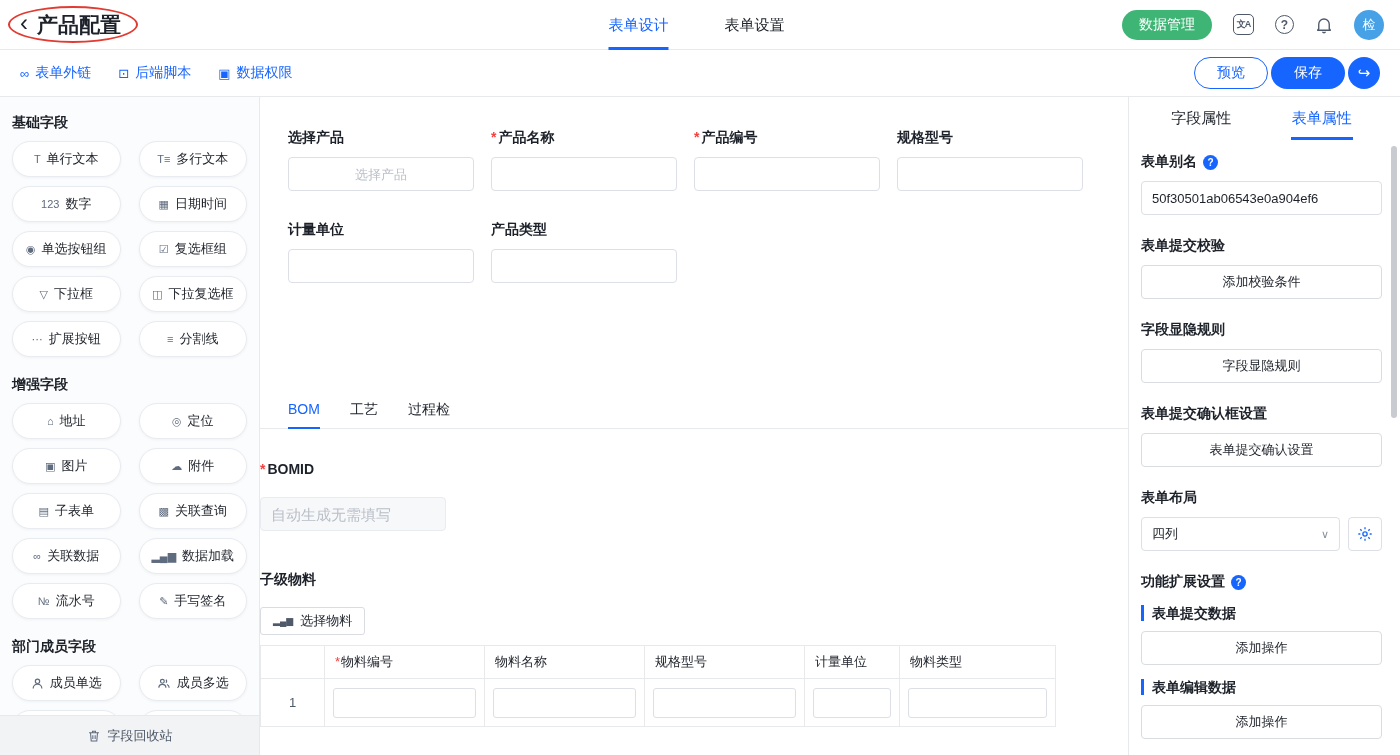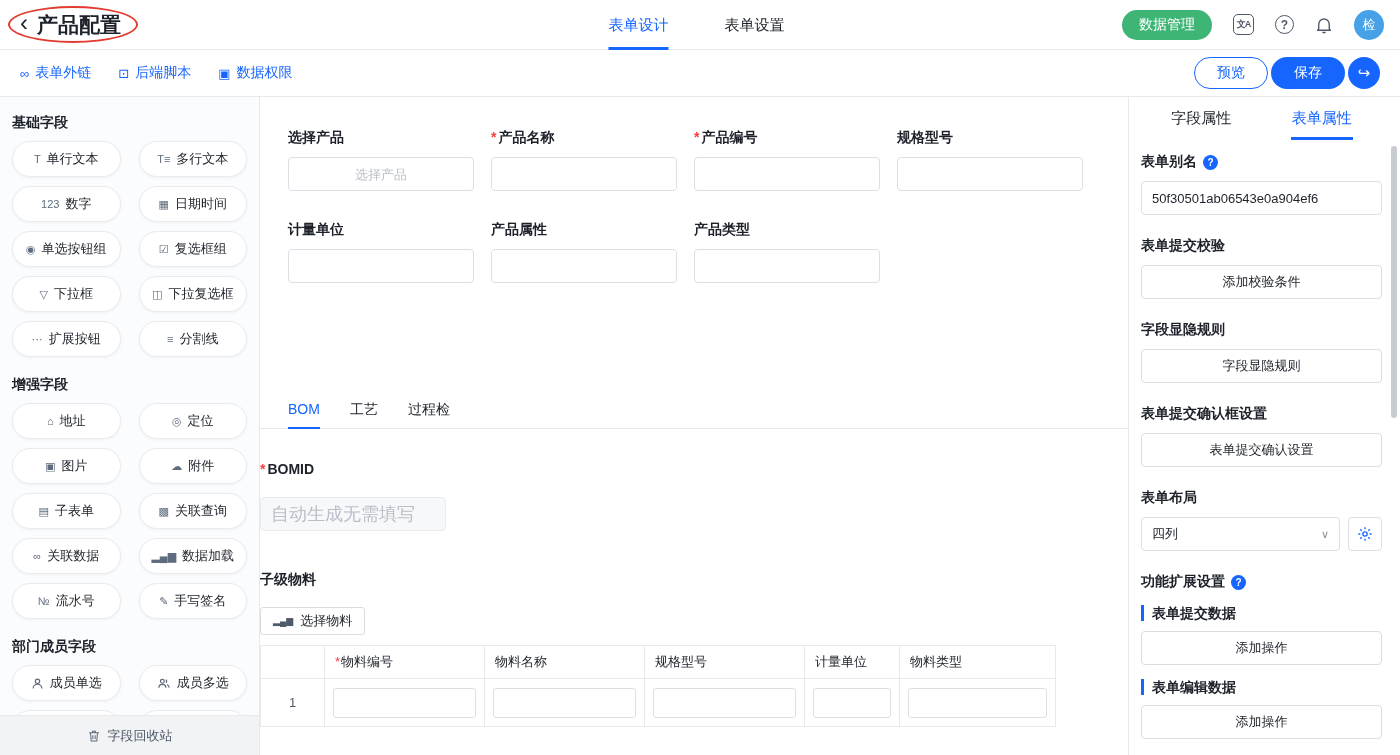--- a/index.html
+++ b/index.html
@@ -73,21 +73,21 @@
   .f-input { width:100%; height:34px; border:1px solid #dcdfe5; border-radius:4px; padding:0 10px;
              font-size:13px; font-family:inherit; color:#1d2129; background:#fff; }
   .f-input.centered::placeholder { text-align:center; }
   .sub-tabs { margin-top:118px; padding-left:28px; display:flex; gap:30px; border-bottom:1px solid #e8e9eb; }
   .sub-tab { padding-bottom:9px; font-size:14px; cursor:pointer; position:relative; }
   .sub-tab.active { color:#1765ff; }
   .sub-tab.active::after { content:""; position:absolute; left:0; right:0; bottom:-1px; height:2px; background:#1765ff; }
   .bom-block { }
   .bom-label { margin-top:32px; font-weight:bold; }
   .bom-input { margin-top:8px; width:186px; height:34px; background:#f7f8fa; border:1px solid #e8ebf0;
-               border-radius:4px; padding:0 10px; font-size:18px; font-family:inherit; }
+               border-radius:4px; padding:0 10px; font-size:15px; font-family:inherit; }
   .child-label { margin-top:40px; font-weight:bold; }
   .btn-select-material { margin-top:8px; height:28px; display:inline-flex; align-items:center; gap:7px;
                          padding:0 12px; border:1px solid #d9dce0; background:#fff; border-radius:3px;
                          font-size:13px; cursor:pointer; font-family:inherit; color:#1d2129; }
   .bsm-icon { font-size:9px; color:#4e5969; line-height:1; }
   .mat-table { margin-top:10px; border-collapse:collapse; table-layout:fixed; width:795px; background:#fff; }
   .mat-table th, .mat-table td { border:1px solid #e8e9eb; }
   .mat-table th { height:33px; font-weight:normal; font-size:13px; text-align:left; padding:0 10px; white-space:nowrap; }
   th.required::before { content:"*"; color:#f53f3f; margin-right:1px; }
   .mat-table td { height:48px; padding:0 8px; }
@@ -316,24 +316,20 @@
       <div class="f-field required">
         <div class="f-label">产品编号</div>
         <input class="f-input" style="">
       </div>
       <div class="f-field">
         <div class="f-label">规格型号</div>
         <input class="f-input" style="">
       </div>
       <div class="f-field">
         <div class="f-label">计量单位</div>
-        <input class="f-input" style="">
-      </div>
-      <div class="f-field">
-        <div class="f-label">产品属性</div>
         <input class="f-input" style="">
       </div>
       <div class="f-field">
         <div class="f-label">产品类型</div>
         <input class="f-input" style="">
       </div>
     </div>
 
     <div class="sub-tabs">
       <div class="sub-tab active">BOM</div>

